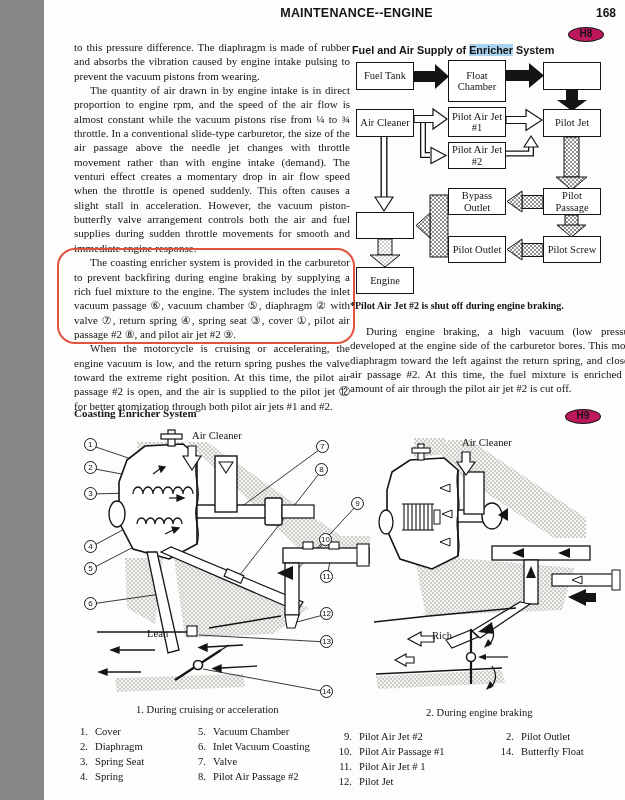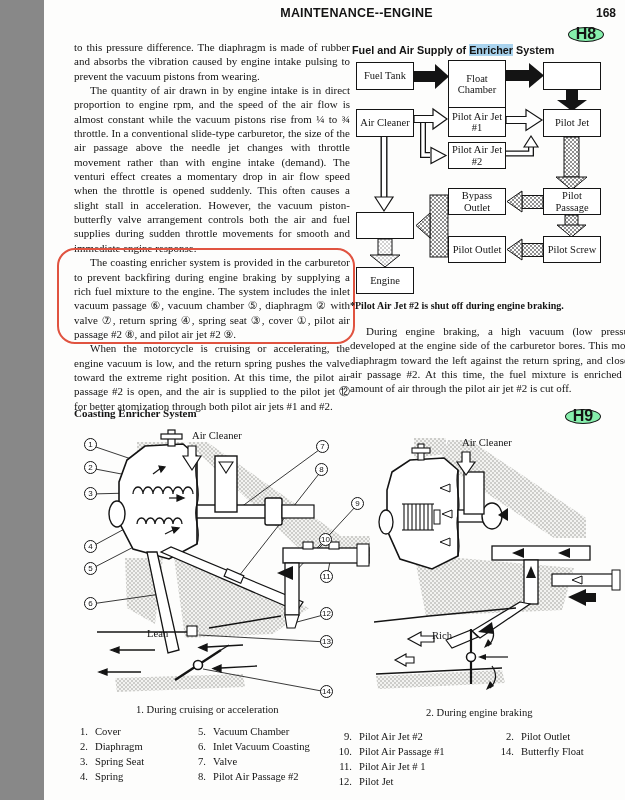--- a/index.html
+++ b/index.html
@@ -20,21 +20,21 @@
   .circled-wrap { position:relative; }
   .red-ring { position:absolute; left:-17px; right:-5px; top:-7px; bottom:-3px;
     border:2px solid #e05340; border-radius:18px; pointer-events:none; }
 
   
   .flow-title { position:absolute; left:308px; top:44px; width:240px;
     font-family:"Liberation Sans","DejaVu Sans",sans-serif; font-weight:bold; font-size:10.8px; }
   .hl { background:#a9d3ee; }
   .figref { position:absolute; width:36px; height:15px; border:1.5px solid #141414; border-radius:50%;
     text-align:center; font-family:"Liberation Sans","DejaVu Sans",sans-serif; font-weight:bold;
-    font-size:16px; line-height:12.5px; background:#86efac; }
+    font-size:10px; line-height:12.5px; background:#be185d; }
   .figref.h8 { left:524px; top:27px; }
   .figref.h9 { left:521px; top:409px; }
 
   .flow { position:absolute; left:306px; top:53px; width:316px; height:250px; }
   .flow svg { position:absolute; left:0; top:0; }
   .fbox { position:absolute; border:1.5px solid #141414; background:#fff; display:flex; align-items:center;
     justify-content:center; text-align:center; font-size:10.5px; line-height:11.5px; padding:1px; }
 
   .footnote { position:absolute; left:306px; top:300px; width:314px; font-size:10px; font-weight:bold; }
   .col-right-para { position:absolute; left:306px; top:324px; width:307px; font-size:11px; line-height:14.35px;
@@ -127,21 +127,21 @@
       <polygon points="207,172 221.5,184 236,172" fill="url(#ht)" stroke="#141414"></polygon>
       <rect x="172" y="190.5" width="21" height="13" fill="url(#ht)" stroke="#141414"></rect>
       <polygon points="172,186 157,196.5 172,207" fill="url(#ht)" stroke="#141414"></polygon>
       <rect x="80" y="142" width="18" height="62" fill="url(#ht)" stroke="#141414"></rect>
       <polygon points="80,160 66,172.5 80,185" fill="url(#ht)" stroke="#141414"></polygon>
 
       <rect x="28" y="186" width="14" height="16" fill="url(#htdot)" stroke="#141414"></rect>
       <polygon points="20,202 35,214 50,202" fill="url(#htdot)" stroke="#141414"></polygon>
     </svg>
     <div class="fbox" style="left:6px;top:9px;width:58px;height:28px">Fuel Tank</div>
-    <div class="fbox" style="left:98px;top:7px;width:58px;height:48px">Float Chamber</div>
+    <div class="fbox" style="left:98px;top:7px;width:58px;height:42px">Float Chamber</div>
     <div class="fbox" style="left:193px;top:9px;width:58px;height:28px"></div>
     <div class="fbox" style="left:6px;top:56px;width:58px;height:28px">Air Cleaner</div>
     <div class="fbox" style="left:98px;top:54px;width:58px;height:30px">Pilot Air Jet #1</div>
     <div class="fbox" style="left:98px;top:89px;width:58px;height:27px">Pilot Air Jet #2</div>
     <div class="fbox" style="left:193px;top:56px;width:58px;height:28px">Pilot Jet</div>
     <div class="fbox" style="left:98px;top:135px;width:58px;height:27px">Bypass Outlet</div>
     <div class="fbox" style="left:193px;top:135px;width:58px;height:27px">Pilot Passage</div>
     <div class="fbox" style="left:98px;top:183px;width:58px;height:27px">Pilot Outlet</div>
     <div class="fbox" style="left:193px;top:183px;width:58px;height:27px">Pilot Screw</div>
     <div class="fbox" style="left:6px;top:159px;width:58px;height:27px"></div>

